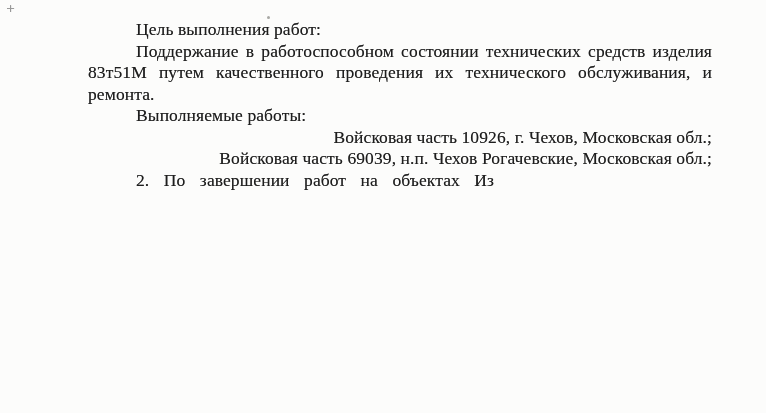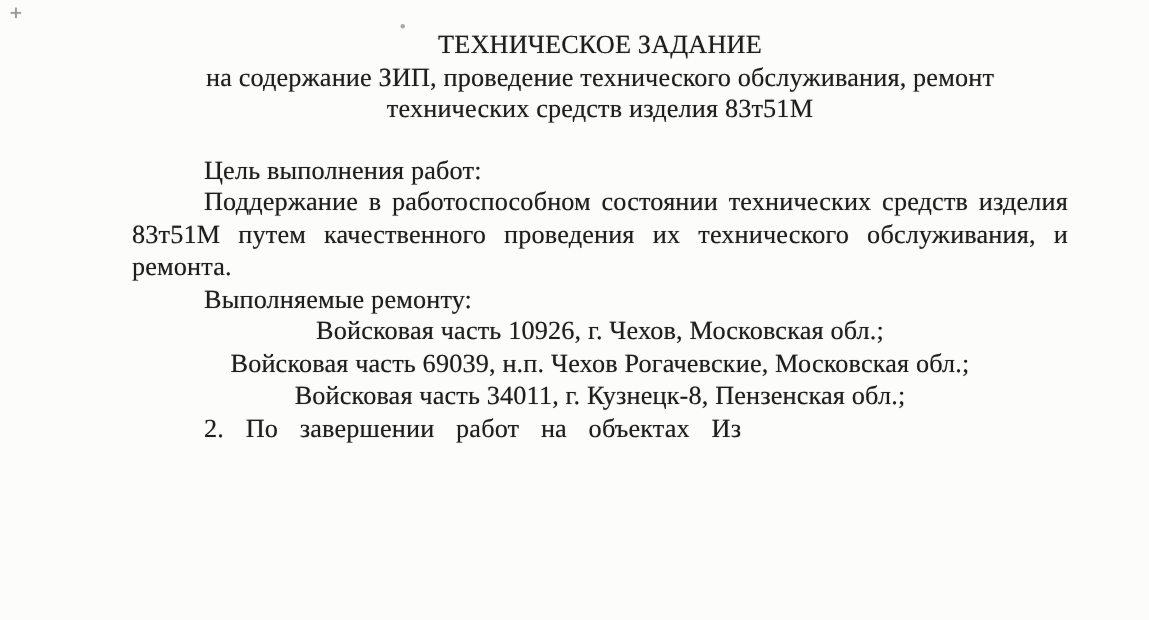--- a/index.html
+++ b/index.html
@@ -35,21 +35,21 @@
     margin: 19px 54px 0 88px;
     font-size: 17.5px;
     line-height: 21.5px;
   }
   .para {
     text-indent: 48px;
     text-align: justify;
   }
   .unit-line {
     text-indent: 0;
-    text-align: center;
+    text-align: right;
   }
   .partial-line {
     text-indent: 48px;
     text-align: left;
     word-spacing: 10px;
     white-space: nowrap;
   }
   .artifact-plus {
     position: absolute;
     left: 6px;
@@ -69,31 +69,25 @@
   }
 </style>
 </head>
 <body>
 
 <div class="page scan-text">
 
   <span class="artifact-plus">+</span>
   <span class="artifact-speck"></span>
 
-  <div class="title-block">
-    <div>ТЕХНИЧЕСКОЕ ЗАДАНИЕ</div>
-    <div>на содержание ЗИП, проведение технического обслуживания, ремонт</div>
-    <div>технических средств изделия 83т51М</div>
-  </div>
 
   <div class="body-block">
     <div class="para">Цель выполнения работ:</div>
     <div class="para">Поддержание в работоспособном состоянии технических средств изделия 83т51М путем качественного проведения их технического обслуживания, и ремонта.</div>
-    <div class="para">Выполняемые ремонту:</div>
+    <div class="para">Выполняемые работы:</div>
 
     <div class="unit-line">Войсковая часть 10926, г. Чехов, Московская обл.;</div>
     <div class="unit-line">Войсковая часть 69039, н.п. Чехов Рогачевские, Московская обл.;</div>
-    <div class="unit-line">Войсковая часть 34011, г. Кузнецк-8, Пензенская обл.;</div>
 
     <div class="partial-line">2. По завершении работ на объектах Из</div>
   </div>
 
 </div>
 
 </body></html>

